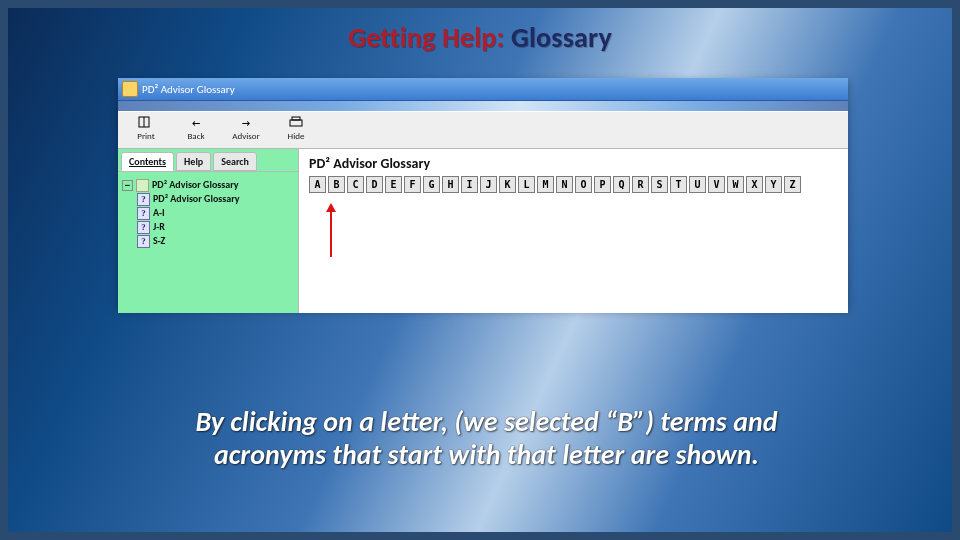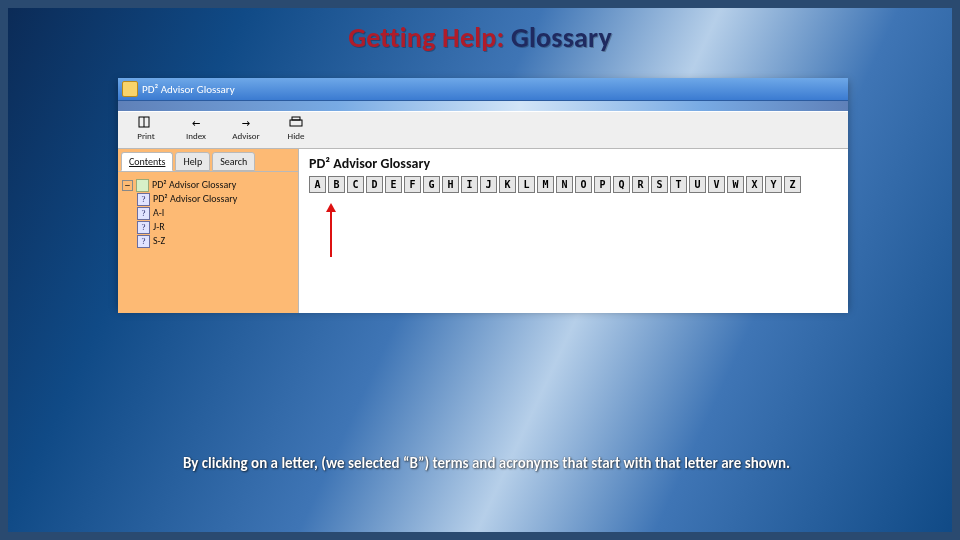--- a/index.html
+++ b/index.html
@@ -93,23 +93,24 @@
   }
   .hw-body {
     display: flex;
     height: calc(100% - 22px - 10px - 34px);
   }
   .hw-left {
     width: 180px;
     border-right: 1px solid #b9b9b9;
     font-size: 10px;
     color: #111;
-    background: #fdba74;
+    background: #86efac;
     display: flex;
     flex-direction: column;
+    font-weight: bold;
   }
   .tabs {
     display: flex;
     gap: 2px;
     padding: 3px 3px 0 3px;
     border-bottom: 1px solid #b9b9b9;
   }
   .tab {
     padding: 2px 7px;
     border: 1px solid #b9b9b9;
@@ -181,22 +182,23 @@
     border-left:5px solid transparent;
     border-right:5px solid transparent;
     border-bottom:9px solid #d11;
   }
   
   .caption {
     position: absolute;
     left: 13px; right: 0;
     bottom: 60px;
     text-align: center;
-    font-size: 15px;
+    font-size: 28px;
     font-weight: 700;
+    font-style: italic;
     color: #fff;
     text-shadow: 1px 1px 2px rgba(0,0,0,.6), 0 0 1px rgba(0,0,0,.8);
     padding: 0 120px;
     line-height: 1.2;
   }
 </style>
 </head>
 <body>
 
 <div class="slide">
@@ -220,21 +222,21 @@
         <div class="glyph">
           <svg width="16" height="14">
               <rect x="1" y="2" width="10" height="10" fill="none" stroke="#000"></rect>
               <line x1="6" y1="2" x2="6" y2="12" stroke="#000"></line>
             </svg>
         </div>
         <span>Print</span>
       </div>
       <div class="tbtn">
         <div class="glyph">←</div>
-        <span>Index</span>
+        <span>Back</span>
       </div>
       <div class="tbtn">
         <div class="glyph">→</div>
         <span>Advisor</span>
       </div>
       <div class="tbtn">
         <div class="glyph">
           <svg width="16" height="14">
               <rect x="2" y="5" width="12" height="6" fill="none" stroke="#000"></rect>
               <rect x="4" y="2" width="8" height="3" fill="none" stroke="#000"></rect>

